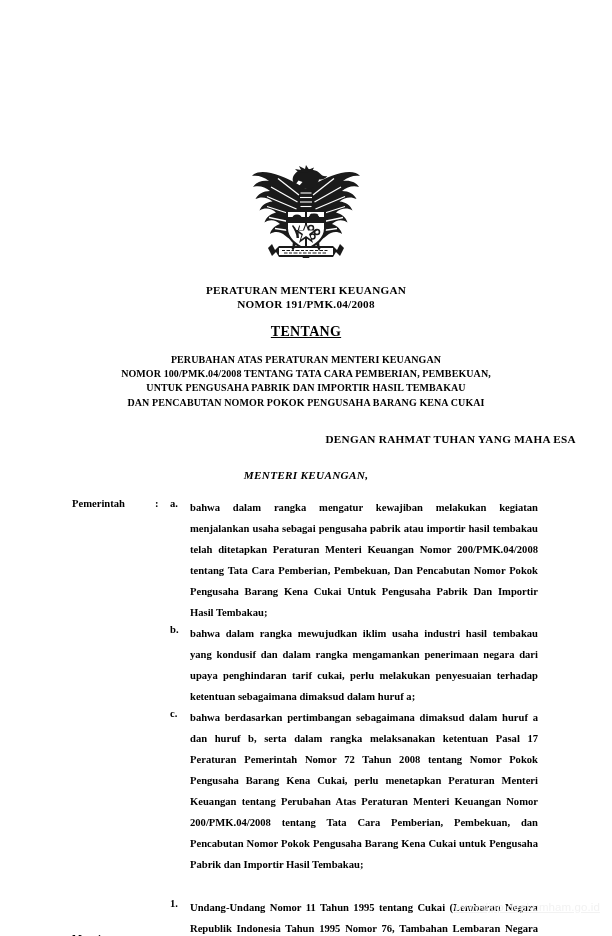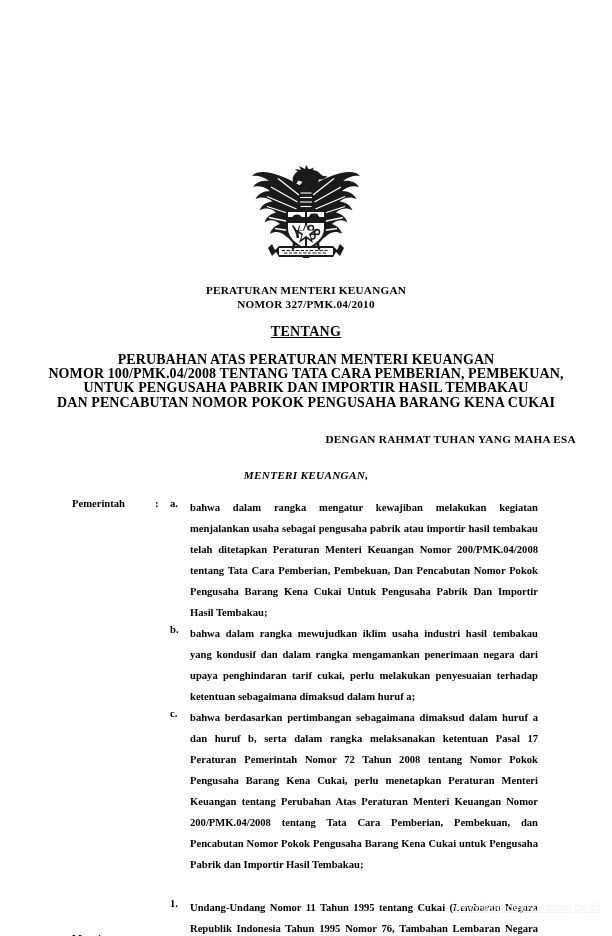--- a/index.html
+++ b/index.html
@@ -60,21 +60,21 @@
     font-size: 14px;
     line-height: 14.2px;
     letter-spacing: 0.3px;
     text-decoration: underline;
   }
 
   .subject {
     margin-top: 0;
   }
   .subject .h-line {
-    font-size: 14px;
+    font-size: 10px;
     line-height: 14.3px;
     letter-spacing: 0.1px;
     font-family: Liberation Serif, serif;
   }
 
   .rahmat {
     position: absolute;
     left: 36px;
     right: 36px;
     top: 433px;
@@ -265,21 +265,21 @@
         </g>
 
         <path d="M88 178 L92 186 L96 178 Z"></path>
         <path d="M148 178 L144 186 L140 178 Z"></path>
       </g>
     </svg>
   </div>
 
   <div class="heading">
     <div class="h-line">PERATURAN MENTERI KEUANGAN</div>
-    <div class="h-line">NOMOR 327/PMK.04/2010</div>
+    <div class="h-line">NOMOR 191/PMK.04/2008</div>
     <div class="gap-md"></div>
     <div class="tentang">TENTANG</div>
     <div class="gap-sm"></div>
     <div class="subject">
       <div class="h-line">PERUBAHAN ATAS PERATURAN MENTERI KEUANGAN</div>
       <div class="h-line">NOMOR 100/PMK.04/2008 TENTANG TATA CARA PEMBERIAN, PEMBEKUAN,</div>
       <div class="h-line">UNTUK PENGUSAHA PABRIK DAN IMPORTIR HASIL TEMBAKAU</div>
       <div class="h-line">DAN PENCABUTAN NOMOR POKOK PENGUSAHA BARANG KENA CUKAI</div>
     </div>
   </div>

